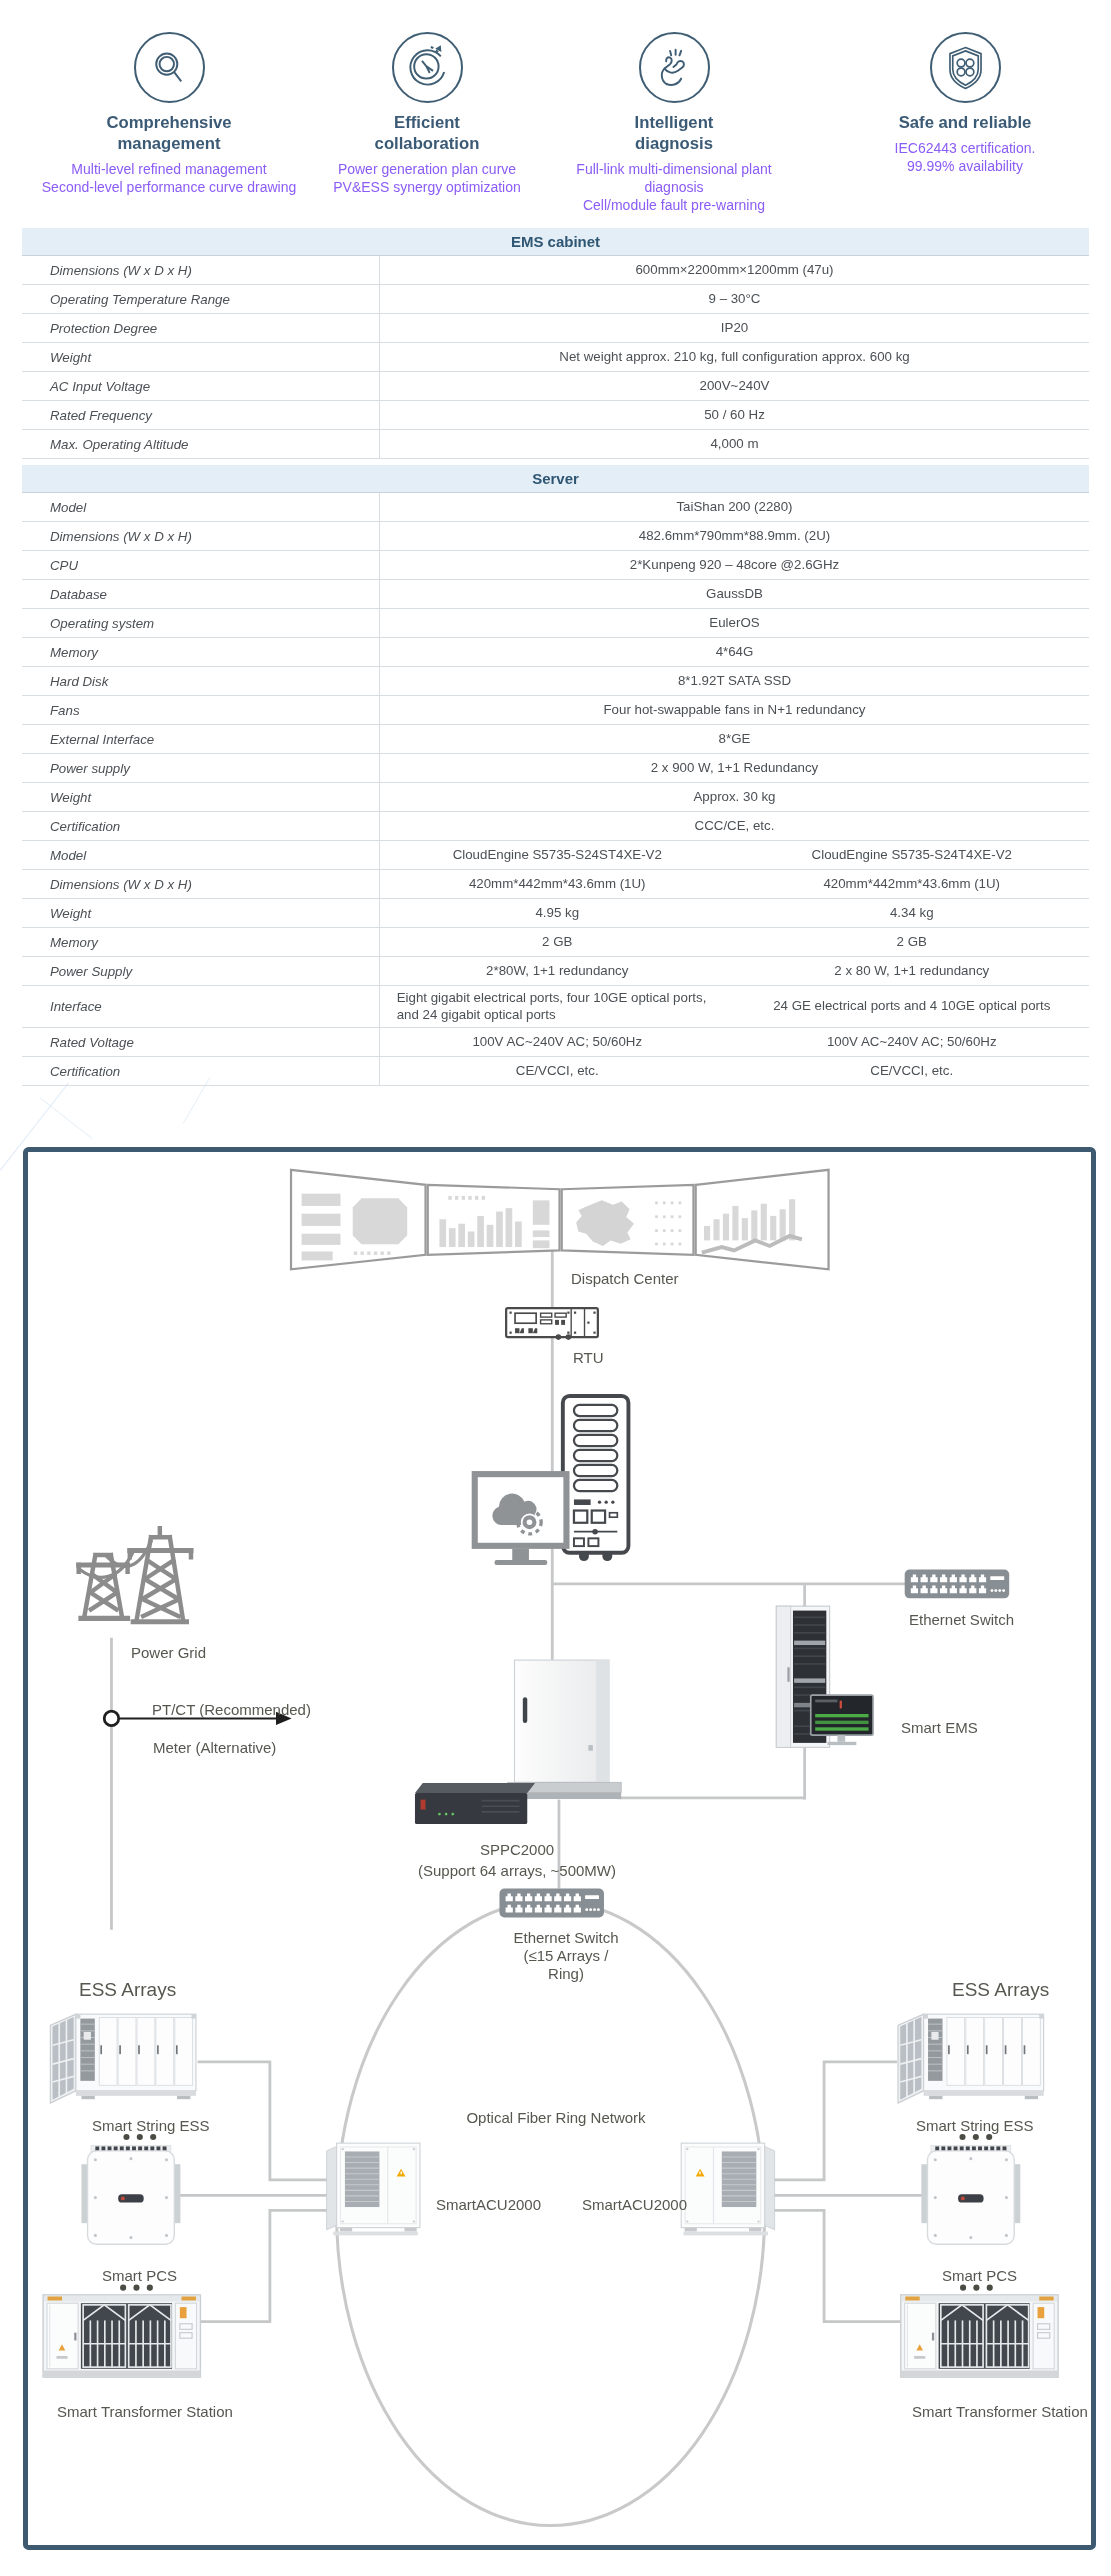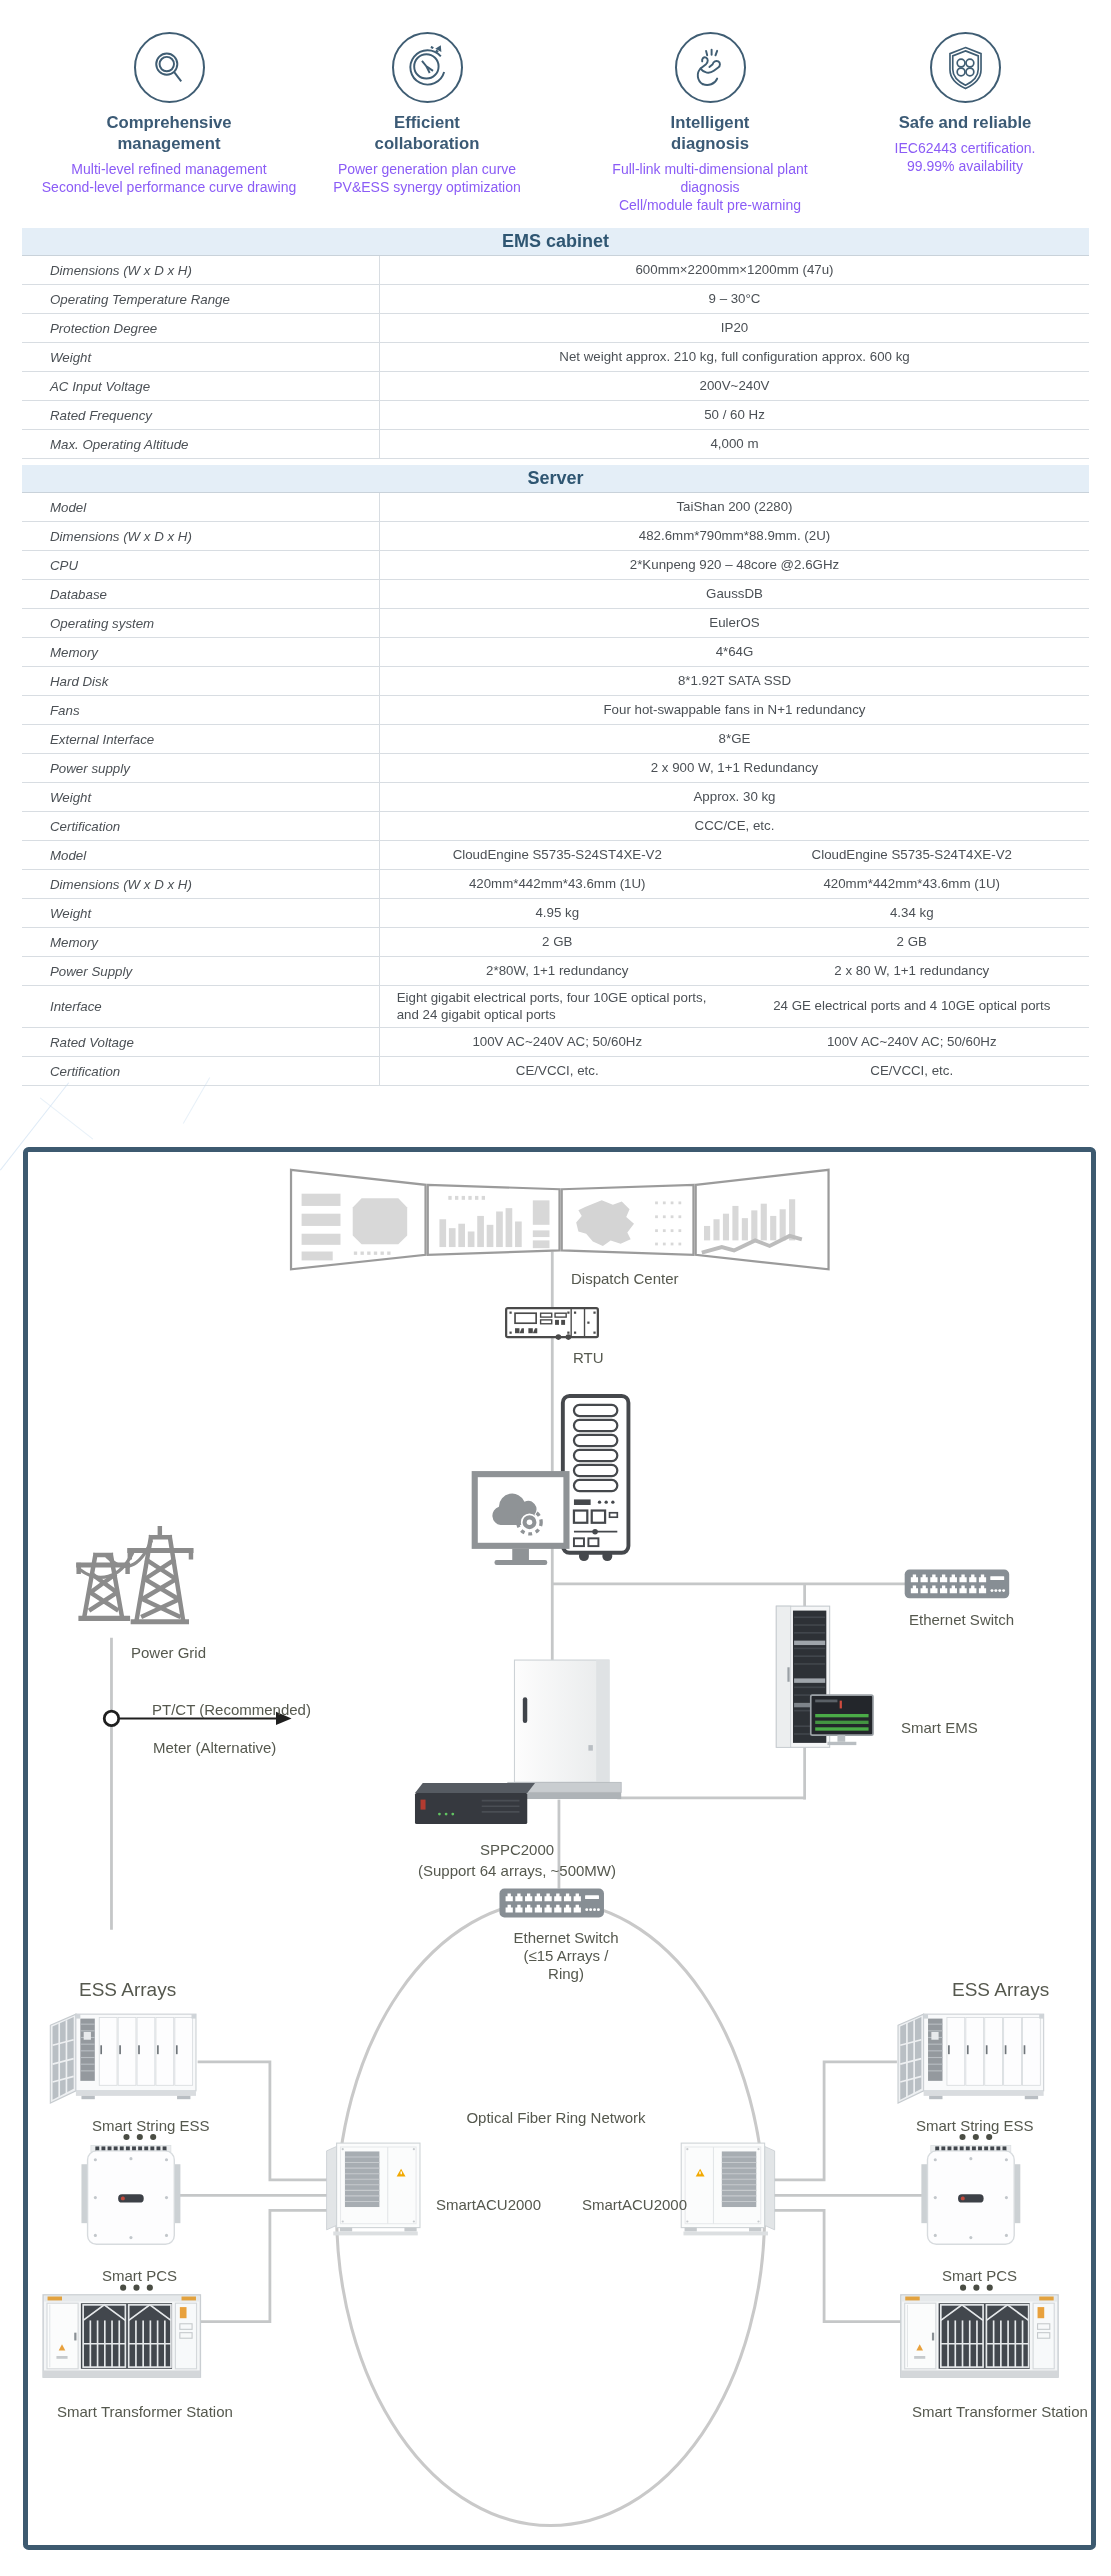--- a/index.html
+++ b/index.html
@@ -11,21 +11,21 @@
   .f-icon{width:71px;height:71px;margin:0 auto;border:2.2px solid #3f5d73;border-radius:50%;
           display:flex;align-items:center;justify-content:center;box-sizing:border-box;}
   .f-title{margin:9px auto 5.6px auto;max-width:139px;font-size:16.7px;line-height:21px;
            font-weight:700;color:#3b5a75;}
   .f-sub{font-size:14px;line-height:18.3px;color:#8b5cf6;}
 
   
   .spec-table{position:absolute;left:22px;width:1067px;}
   .spec-header{height:27px;background:#e4eef7;border-bottom:0.6px solid #c9d2da;
                display:flex;align-items:center;justify-content:center;
-               font-size:18px;font-weight:700;color:#2f5672;}
+               font-size:15px;font-weight:700;color:#2f5672;}
   .spec-row{display:flex;min-height:28px;border-bottom:0.6px solid #d8dde2;align-items:stretch;background:#fff;}
   .spec-label{width:357px;box-sizing:border-box;padding-left:28px;display:flex;align-items:center;
               font-size:13.3px;color:#4b5055;font-style:italic;}
   .spec-values{flex:1;display:flex;border-left:0.6px solid #d8dde2;}
   .spec-value{flex:1;display:flex;align-items:center;justify-content:center;text-align:left;
               font-size:13.3px;color:#4b5055;line-height:16.7px;padding:3.9px 16.7px;}
 
   
   .wm{position:absolute;background:#c3d9ee;opacity:.55;}
 
@@ -68,21 +68,21 @@
           <path d="M4,10 l-6,-12"></path>
       </svg>
     </div>
     <div class="f-title">Efficient collaboration</div>
     <div class="f-sub">
       <div>Power generation plan curve</div>
         <div>PV&amp;ESS synergy optimization</div>
     </div>
   </div>
 
-  <div class="feature" style="left:582px">
+  <div class="feature" style="left:546px">
     <div class="f-icon">
       <svg width="51" height="51" viewBox="-46 -46 92 92" fill="none" stroke="#3f5d73" stroke-width="3.5" stroke-linecap="round" stroke-linejoin="round">
         <path d="M-8,-30 l2,8"></path>
           <path d="M2,-32 l0,9"></path>
           <path d="M12,-30 l-3,8"></path>
         <path d="M-14,30 C-24,24 -26,10 -18,2 L-8,-6 C-4,-10 -4,-16 -8,-18 C-12,-20 -16,-16 -15,-11"></path>
         <path d="M-18,2 C-12,10 -2,12 6,6 L14,0 C18,-3 18,-9 14,-11 C10,-13 5,-11 4,-6 L-2,-1"></path>
         <path d="M-14,30 C-4,34 8,30 12,20"></path>
       </svg>
     </div>

